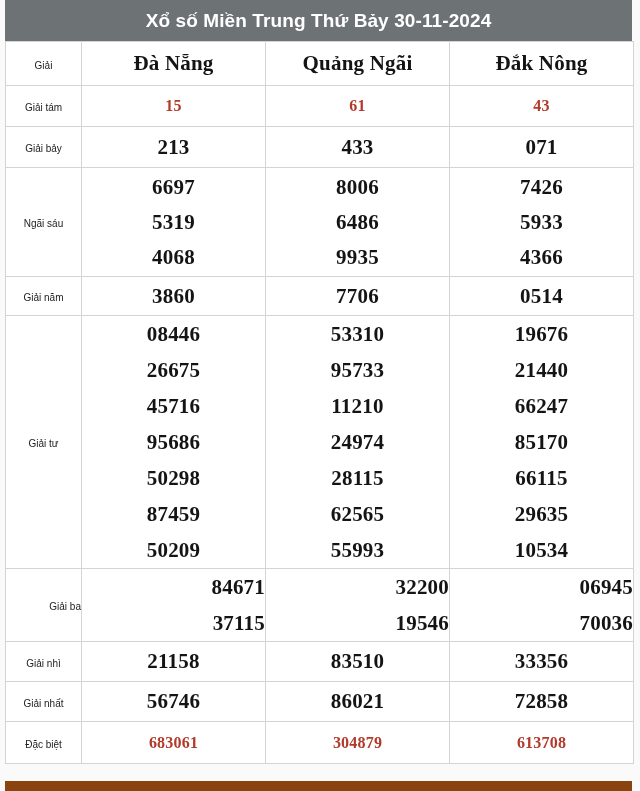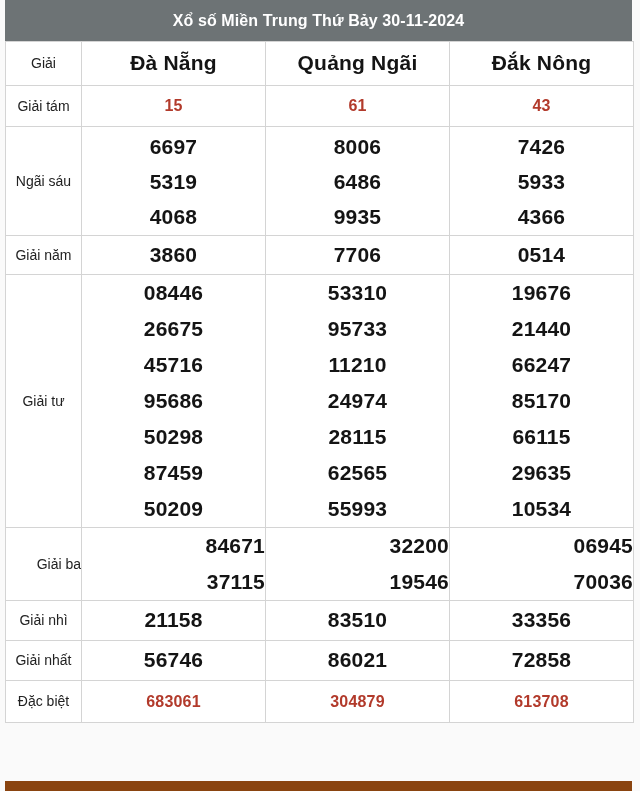--- a/index.html
+++ b/index.html
@@ -29,21 +29,21 @@
     left: 5px;
     top: 0px;
     width: 627px;
     box-sizing: border-box;
   }
 
   .lotto-title {
     background: #6d7375;
     color: #ffffff;
     text-align: center;
-    font-size: 16px;
+    font-size: 19px;
     font-weight: bold;
     line-height: 41px;
     height: 41px;
     letter-spacing: 0.1px;
     font-family: "Liberation Sans", sans-serif;
     white-space: nowrap;
     overflow: hidden;
   }
 
   table.lotto {
@@ -59,32 +59,32 @@
     text-align: center;
     background: #ffffff;
     padding: 0;
   }
 
   
   col.c-label { width: 76px; }
   col.c-prov  { width: 184px; }
 
   .lbl {
-    font-size: 14px;
+    font-size: 10px;
     color: #222222;
     font-weight: normal;
     font-family: "Liberation Sans", sans-serif;
     line-height: 1.25;
   }
 
   .num {
     font-size: 21px;
     font-weight: bold;
     color: #141414;
-    font-family: Liberation Sans, sans-serif;
+    font-family: Liberation Serif, serif;
     letter-spacing: 0.2px;
     line-height: 1.25;
   }
 
   .num.red {
     color: #b23a2b;
   }
 
   .num.big {
     font-size: 16px;
@@ -166,20 +166,34 @@
             <span class="num big red">15</span>
           </td>
           <td>
             <span class="num big red">61</span>
           </td>
           <td>
             <span class="num big red">43</span>
           </td>
         </tr>
 
+        <tr class="r-g7">
+          <td>
+            <span class="lbl">Giải bảy</span>
+          </td>
+          <td>
+            <span class="num">213</span>
+          </td>
+          <td>
+            <span class="num">433</span>
+          </td>
+          <td>
+            <span class="num">071</span>
+          </td>
+        </tr>
 
         <tr class="r-g6">
           <td>
             <span class="lbl">Ngãi sáu</span>
           </td>
           <td>
             <span class="stack">
               <span class="num v">6697</span>
               <span class="num v">5319</span>
               <span class="num v">4068</span>

